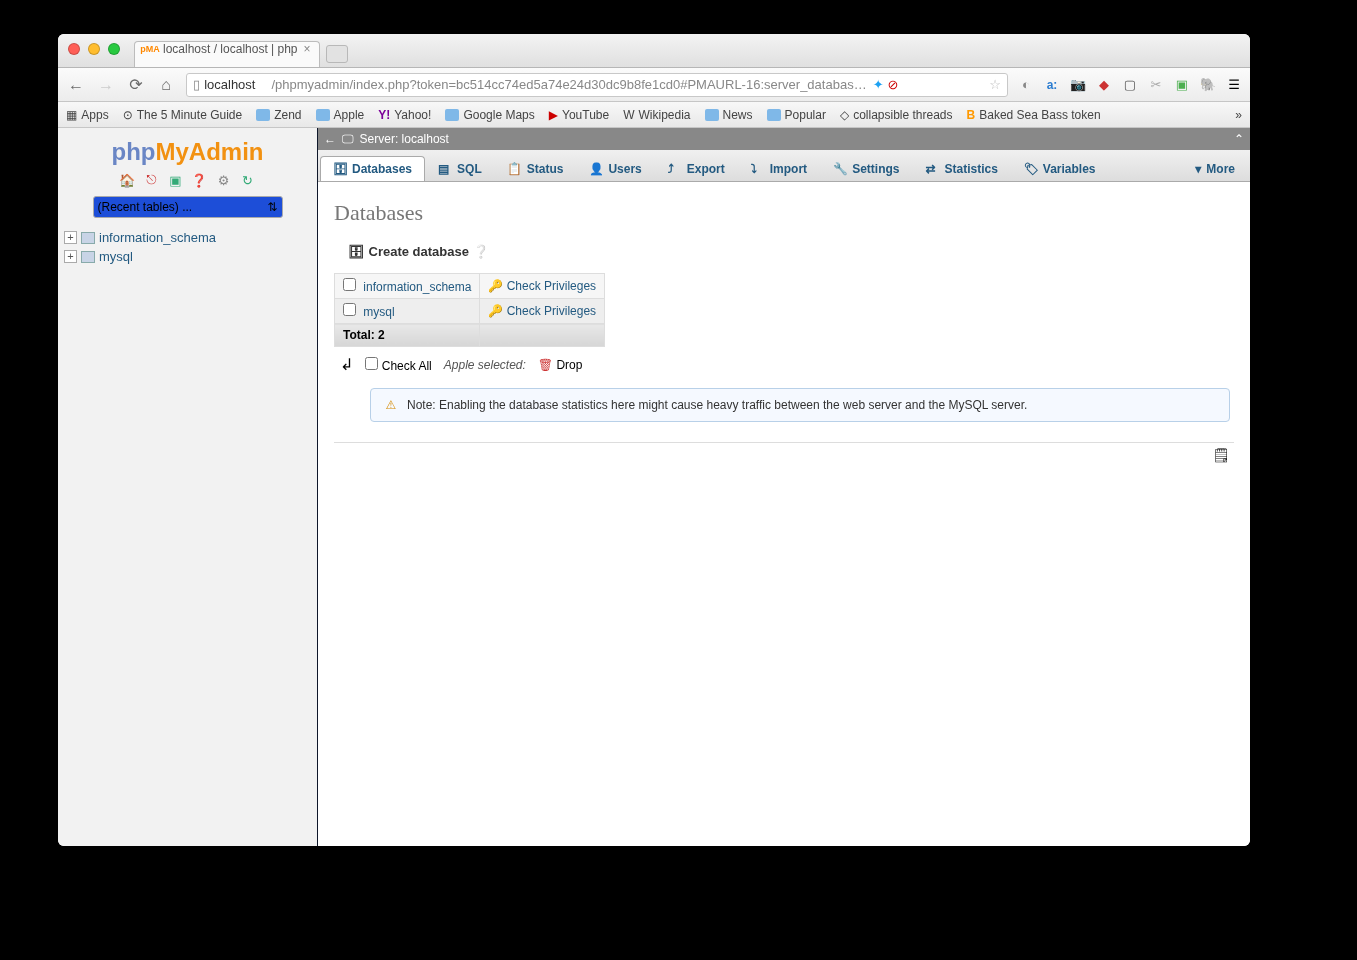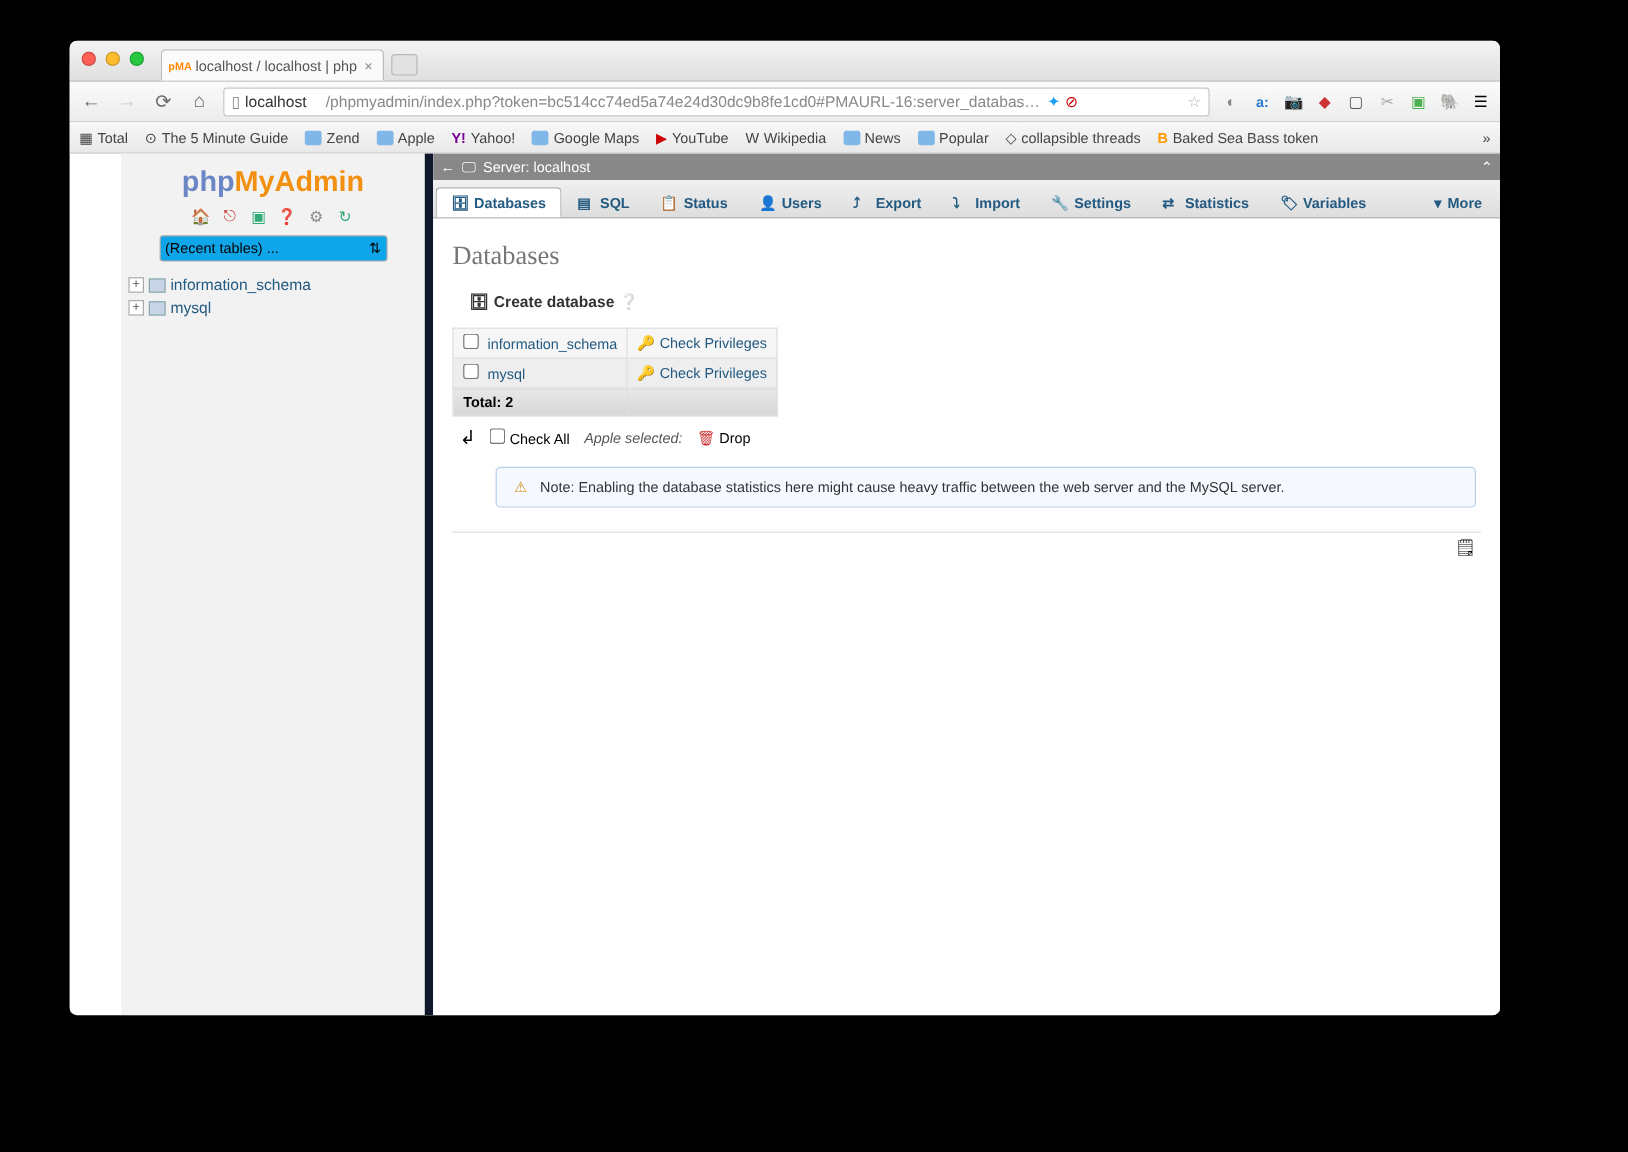--- a/index.html
+++ b/index.html
@@ -4,45 +4,45 @@
 <style>
 * { box-sizing: border-box; margin: 0; padding: 0; }
 body { font-family: "Lucida Grande", Arial, sans-serif; font-size: 13px; background: #000; width: 1357px; height: 960px; overflow: hidden; }
 .outer { position: absolute; left: 58px; top: 34px; width: 1192px; height: 812px; background: #fff; border-radius: 6px; box-shadow: 0 10px 40px rgba(0,0,0,0.5); overflow: hidden; }
 
 
 .titlebar { height: 34px; background: linear-gradient(#f3f3f3, #e0e0e0); border-bottom: 1px solid #b6b6b6; position: relative; display: flex; align-items: flex-end; }
 .traffic { position: absolute; left: 10px; top: 9px; display: flex; gap: 8px; }
 .tl { width: 12px; height: 12px; border-radius: 50%; border: 1px solid rgba(0,0,0,0.2); }
 .tl.red { background: #ff5f57; } .tl.yel { background: #ffbd2e; } .tl.grn { background: #28c940; }
-.tab { margin-left: 76px; height: 26px; background: #fafafa; border: 1px solid #bcbcbc; border-bottom: none; border-radius: 4px 4px 0 0; display: flex; align-items: center; padding: 0 8px; font-size: 12px; color: #555; gap: 6px; min-width: 180px; }
+.tab { margin-left: 76px; height: 26px; background: #fafafa; border: 1px solid #bcbcbc; border-bottom: none; border-radius: 4px 4px 0 0; display: flex; padding: 0 8px; font-size: 12px; color: #555; gap: 6px; min-width: 180px; }
 .tab .favicon { width: 14px; height: 14px; display: inline-flex; align-items: center; justify-content: center; font-size: 9px; font-weight: bold; color: #f80; }
 .tab .x { margin-left: auto; color: #888; cursor: pointer; }
 .newtab { width: 22px; height: 18px; background: #e2e2e2; border: 1px solid #b8b8b8; border-radius: 3px; margin: 0 0 4px 6px; }
 .navbar { height: 34px; background: linear-gradient(#fbfbfb, #ececec); border-bottom: 1px solid #c6c6c6; display: flex; align-items: center; padding: 0 8px; gap: 10px; }
 .navbtn { color: #6b6b6b; font-size: 16px; cursor: pointer; width: 20px; text-align: center; }
 .urlbar { flex: 1; height: 24px; background: #fff; border: 1px solid #c8c8c8; border-radius: 3px; display: flex; align-items: center; padding: 0 6px; font-size: 13px; overflow: hidden; }
 .urlbar .globe { color: #888; margin-right: 4px; }
 .urlbar .host { color: #333; }
 .urlbar .path { color: #888; white-space: nowrap; overflow: hidden; text-overflow: ellipsis; margin-left: 16px; }
 .urlbar .star { margin-left: auto; color: #bbb; }
 .exticons { display: flex; gap: 10px; align-items: center; }
 .ei { width: 16px; height: 16px; display: inline-flex; align-items: center; justify-content: center; font-size: 13px; }
 .bkbar { height: 26px; background: linear-gradient(#f8f8f8, #e8e8e8); border-bottom: 1px solid #c6c6c6; display: flex; align-items: center; padding: 0 8px; gap: 14px; font-size: 12px; overflow: hidden; }
 .bk { color: #444; display: flex; align-items: center; gap: 4px; cursor: pointer; white-space: nowrap; }
 .fold { width: 14px; height: 12px; background: #7fb8e8; border-radius: 2px; display: inline-block; }
 
 
 .pma { display: flex; height: calc(100% - 94px); }
-.sidebar { width: 260px; background: #f2f2f2; border-right: 7px solid #0f172a; padding: 6px 0; margin-left: 43px; }
+.sidebar { width: 260px; background: #f2f2f2; border-right: 1px solid #0f172a; padding: 6px 0; }
 .pmalogo { text-align: center; font-size: 24px; font-weight: bold; margin: 4px 0 6px; font-family: Arial, sans-serif; }
 .pmalogo .p1 { color: #6a86c5; } .pmalogo .p2 { color: #f29111; }
 .iconrow { text-align: center; display: flex; justify-content: center; gap: 8px; margin-bottom: 8px; }
 .iconrow span { width: 16px; height: 16px; display: inline-flex; align-items: center; justify-content: center; font-size: 13px; cursor: pointer; }
-.recent { width: 190px; margin: 0 auto 10px; height: 22px; border: 1px solid #aaa; border-radius: 3px; background: #0ea5e9; font-size: 12px; padding: 0 4px; display: flex; align-items: center; justify-content: space-between; }
+.recent { width: 190px; margin: 0 auto 10px; height: 22px; border: 1px solid #aaa; border-radius: 3px; background: #1d4ed8; font-size: 12px; padding: 0 4px; display: flex; align-items: center; justify-content: space-between; }
 .tree { padding: 0 6px; font-size: 13px; }
 .tnode { display: flex; align-items: center; gap: 4px; padding: 2px 0; color: #235a81; }
 .plus { width: 13px; height: 13px; border: 1px solid #aaa; background: #fff; display: inline-flex; align-items: center; justify-content: center; font-size: 11px; line-height: 1; color: #555; cursor: pointer; }
 .dbic { width: 14px; height: 12px; background: #c8d4e6; border: 1px solid #8aa; display: inline-block; }
 
 .main { flex: 1; background: #fff; display: flex; flex-direction: column; }
 .srvbar { height: 22px; background: #888; color: #fff; display: flex; align-items: center; padding: 0 6px; font-size: 12px; gap: 6px; }
 .srvbar .back { color: #fff; cursor: pointer; }
 .srvbar .collapse { margin-left: auto; cursor: pointer; }
 .tabs { background: linear-gradient(#f0f0f0,#dddddd); border-bottom: 1px solid #aaa; display: flex; align-items: flex-end; padding: 4px 2px 0 2px; height: 32px; gap: 0; }
@@ -120,21 +120,21 @@
       <span class="ei" style="color:#c33">◆</span>
       <span class="ei" style="color:#555">▢</span>
       <span class="ei" style="color:#aaa">✂</span>
       <span class="ei" style="color:#4caf50">▣</span>
       <span class="ei" style="color:#5c8">🐘</span>
       <span class="ei">☰</span>
     </div>
   </div>
 
   <div class="bkbar">
-    <span class="bk">▦ <span>Total</span></span>
+    <span class="bk">▦ <span>Apps</span></span>
     <span class="bk">⊙ <span>The 5 Minute Guide</span></span>
     <span class="bk">
         <span class="fold"></span>
         <span>Zend</span>
       </span>
     <span class="bk">
         <span class="fold"></span>
         <span>Apple</span>
       </span>
     <span class="bk">

